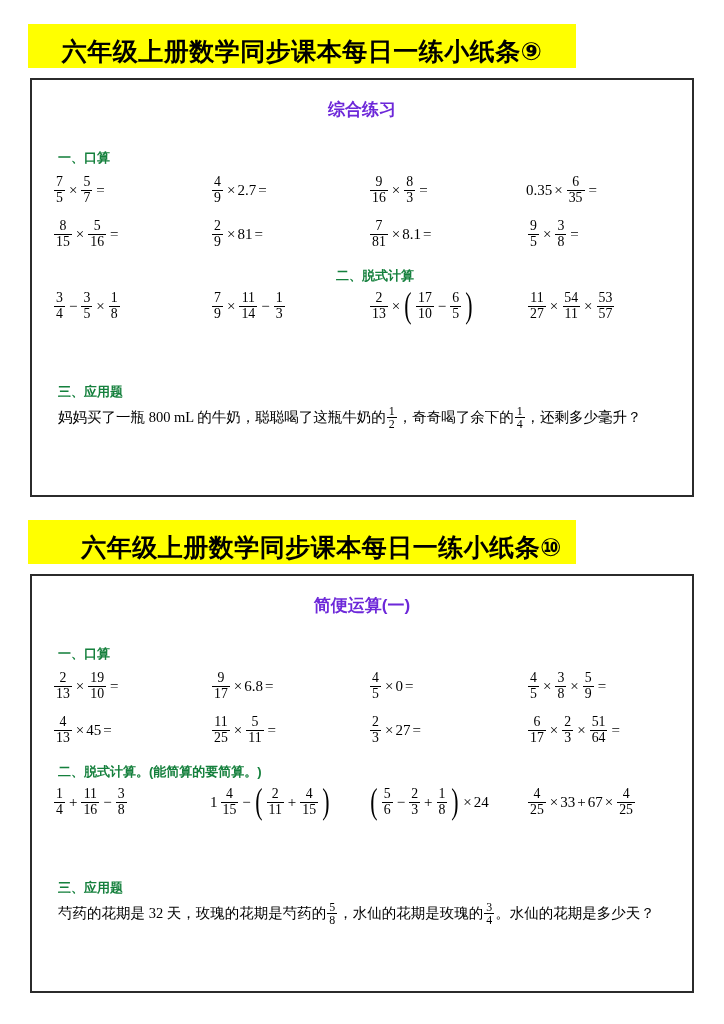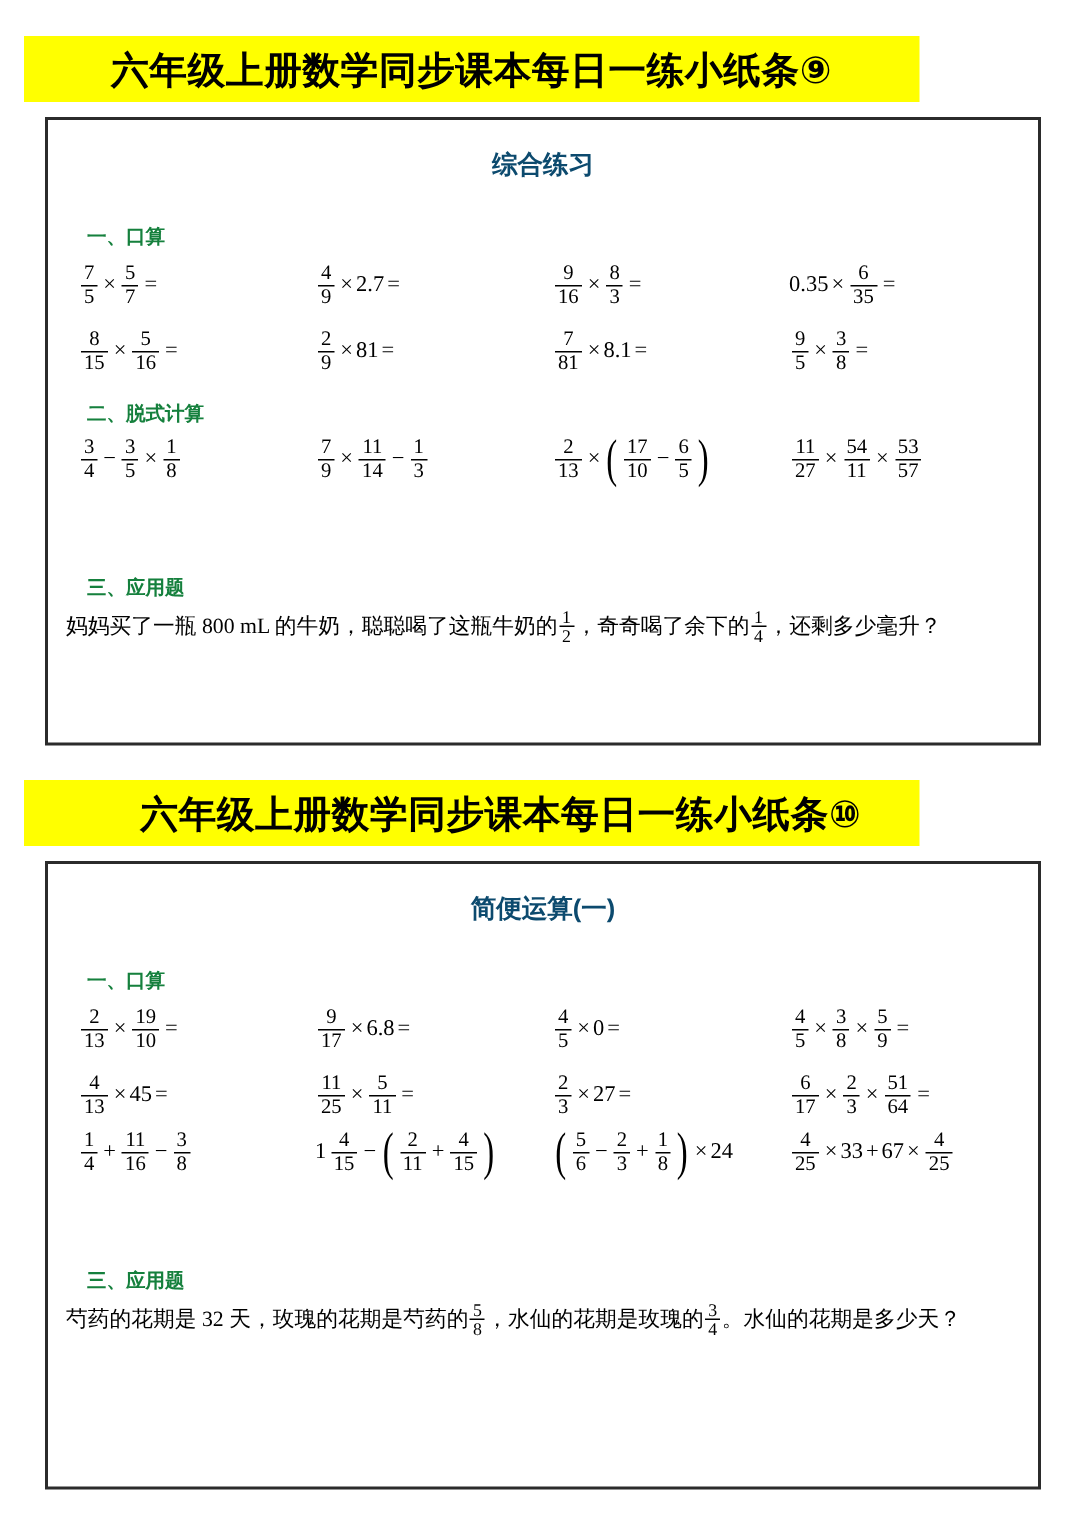--- a/index.html
+++ b/index.html
@@ -11,26 +11,26 @@
   }
   .page {
     position: relative;
     width: 724px; height: 1024px;
     overflow: hidden;
   }
 
   
   .banner {
     position: absolute;
-    left: 16px;
-    width: 597px;
+    left: 28px;
+    width: 548px;
     height: 44px;
     background: #ffff00;
     display: flex;
-    align-items: center;
+    align-items: flex-end;
     justify-content: center;
   }
   .banner-title {
     font-family: "Liberation Sans", "DejaVu Sans", sans-serif;
     font-weight: bold;
     font-size: 25px;
     color: #000000;
     letter-spacing: 0.5px;
     white-space: nowrap;
   }
@@ -39,21 +39,21 @@
   .sheet {
     position: absolute;
     left: 30px;
     width: 664px;
     border: 2px solid #2b2b2b;
     background: #ffffff;
   }
 
   .sheet-title {
     text-align: center;
-    color: #0c4a6e;
+    color: #6d28d9;
     font-family: "Liberation Sans", "DejaVu Sans", sans-serif;
     font-weight: bold;
     font-size: 17px;
     margin-top: 18px;
   }
 
   .sec-head {
     color: #15803d;
     font-family: "Liberation Sans", "DejaVu Sans", sans-serif;
     font-weight: bold;
@@ -109,21 +109,21 @@
     font-weight: 300;
     line-height: 0.72;
     transform: scaleX(0.62);
     display: inline-block;
   }
 
   .whole { margin-right: 1px; }
 
   
   .word-prob {
-    padding-left: 12px;
+    padding-left: 26px;
     padding-right: 16px;
     font-size: 14.5px;
     display: flex;
     align-items: center;
     flex-wrap: nowrap;
     margin-top: 4px;
   }
   .word-prob .frac { font-size: 0.82em; margin: 0 1px; }
 </style>
 </head>
@@ -239,21 +239,21 @@
         <span class="op">×</span>
         <span class="frac">
               <span class="num">3</span>
               <span class="den">8</span>
             </span>
         <span class="op">=</span>
       </span>
         </div>
     </div>
 
-    <div class="sec-head" style="margin-top:16px;">二、脱式计算</div>
+    <div class="sec-head" style="margin-top:16px;text-align:center;">二、脱式计算</div>
 
     <div class="prow grid4" style="margin-top:4px;">
       <div class="pcell">
           <span class="expr">
         <span class="frac">
               <span class="num">3</span>
               <span class="den">4</span>
             </span>
         <span class="op">−</span>
         <span class="frac">
@@ -462,20 +462,21 @@
         <span class="op">×</span>
         <span class="frac">
               <span class="num">51</span>
               <span class="den">64</span>
             </span>
         <span class="op">=</span>
       </span>
         </div>
     </div>
 
+    <div class="sec-head" style="margin-top:16px;">二、脱式计算。(能简算的要简算。)</div>
 
     <div class="prow grid4b" style="margin-top:4px;">
       <div class="pcell">
           <span class="expr">
         <span class="frac">
               <span class="num">1</span>
               <span class="den">4</span>
             </span>
         <span class="op">+</span>
         <span class="frac">

